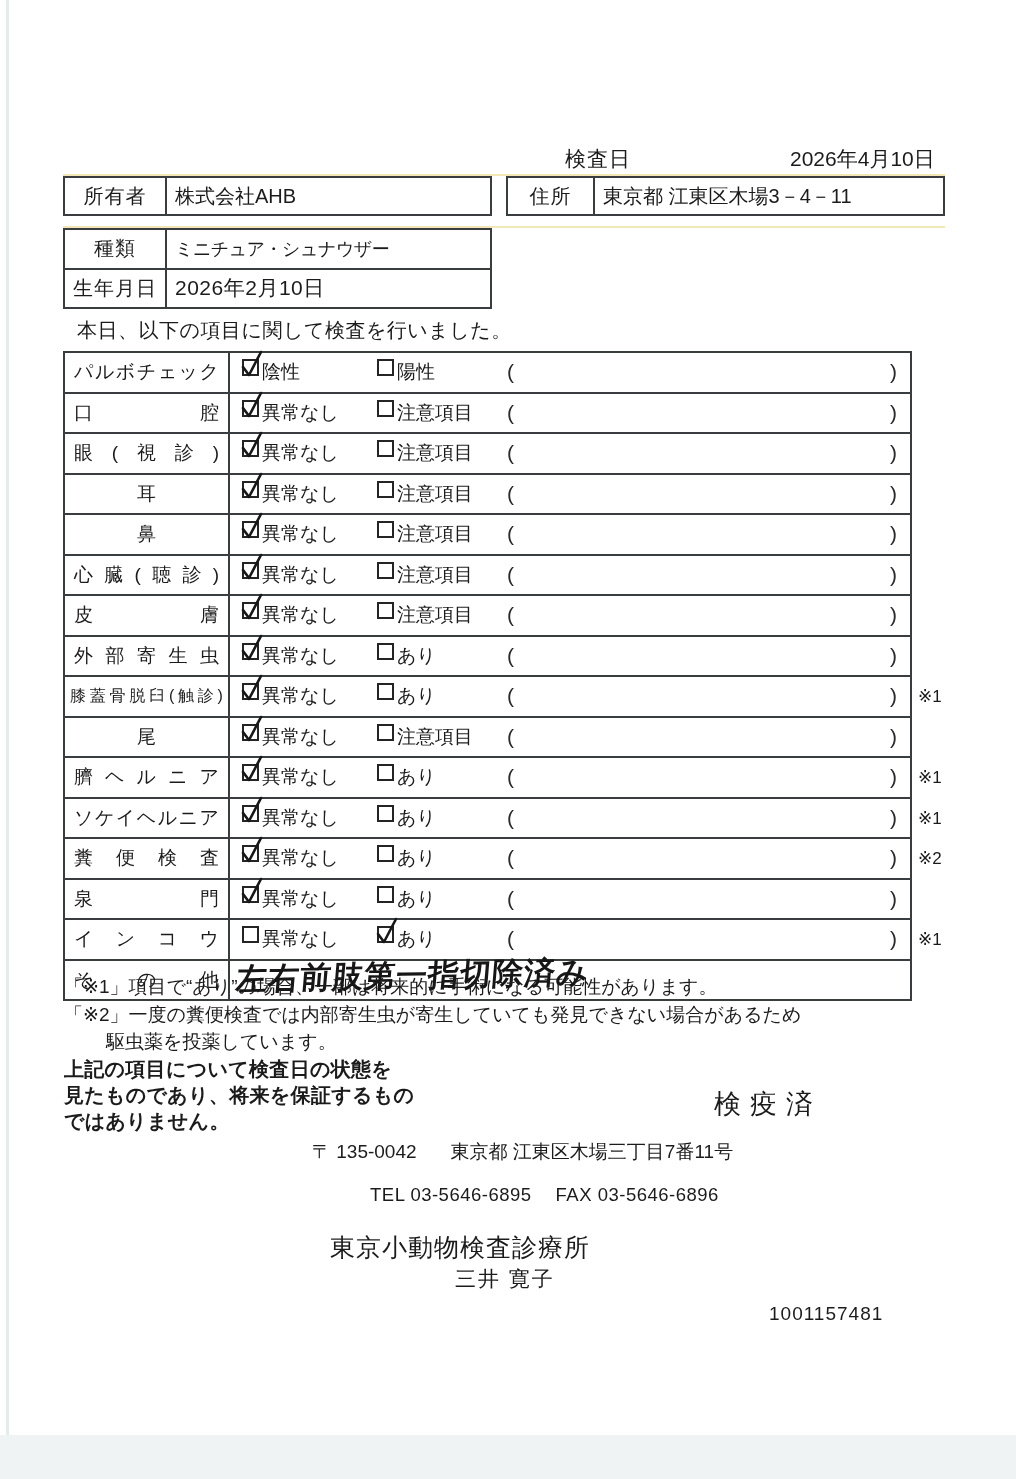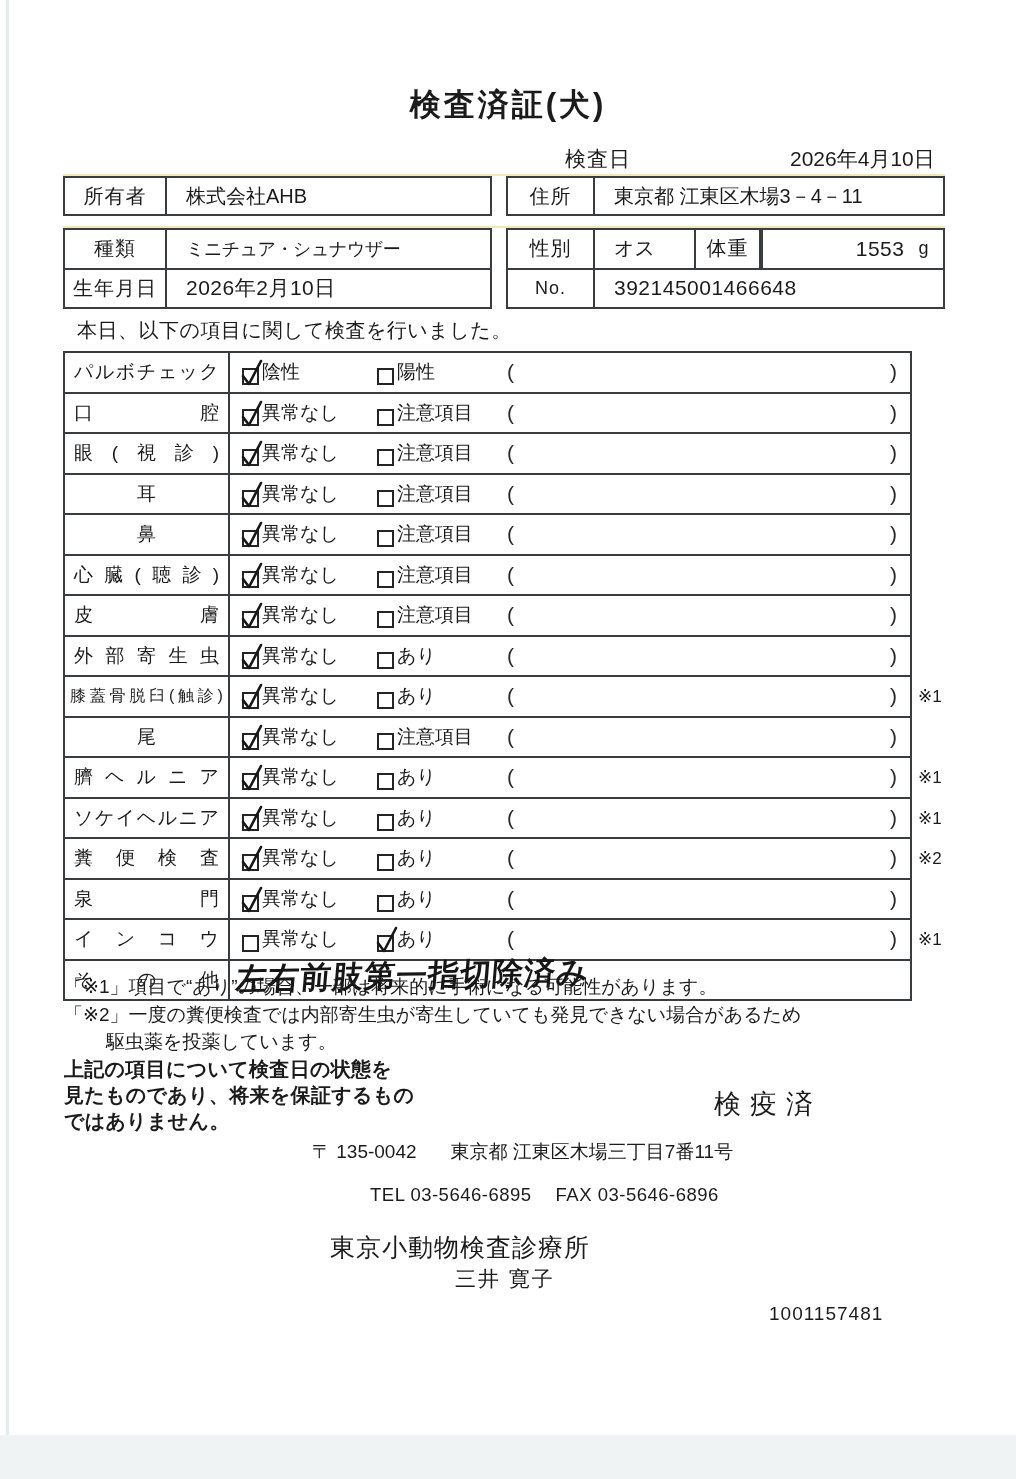--- a/index.html
+++ b/index.html
@@ -37,21 +37,21 @@
   .t2{top:228px;height:81px;}
   .hbox{border:2px solid #3a3d3f;display:flex;flex-direction:column;}
   .hbox-l{width:425px;}
   .hbox-r{flex:1;}
   .hrow{display:flex;flex:1;min-height:0;}
   .hrow + .hrow{border-top:2px solid #3a3d3f;}
   .hcell{display:flex;align-items:center;font-size:20px;}
   .hlabel{justify-content:center;letter-spacing:1px;border-right:2px solid #3a3d3f;flex:none;}
   .w100{width:100px;}
   .w85{width:85px;}
-  .hvalue{padding-left:19px;flex:1;}
+  .hvalue{padding-left:8px;flex:1;}
   .breed{font-size:18px;letter-spacing:-0.5px;}
   .numeric{font-size:21px;letter-spacing:.5px;}
   .weight-cell{justify-content:flex-end;padding-right:14px;gap:14px;}
   .cellline{border-left:2px solid #3a3d3f;}
 
   
   .intro{left:77px;top:317px;font-size:20px;letter-spacing:.5px;}
 
   
   .checklist{left:63px;top:351px;width:849px;}
@@ -61,21 +61,21 @@
   }
   .crow:first-child{margin-top:0;}
   .clabel{
     width:165px;flex:none;border-right:2px solid #3a3d3f;
     display:flex;justify-content:space-between;align-items:center;
     padding:0 9px;font-size:19px;box-sizing:border-box;
   }
   .clabel.single{justify-content:center;}
   .clabel.tight{font-size:16px;padding:0 5px;}
   .ccontent{position:relative;flex:1;font-size:19px;}
-  .opt{position:absolute;top:50%;transform:translateY(-50%);display:flex;align-items:flex-end;white-space:nowrap;}
+  .opt{position:absolute;top:50%;transform:translateY(-50%);display:flex;align-items:flex-start;white-space:nowrap;}
   .opt1{left:12px;}
   .opt2{left:147px;}
   .cbox{
     position:relative;width:13px;height:13px;flex:none;
     border:2px solid #242424;margin-right:3px;top:0px;
   }
   .check-icon{position:absolute;left:-4px;top:-13px;width:24px;height:30px;overflow:visible;pointer-events:none;}
   .paren-open{position:absolute;left:277px;top:50%;transform:translateY(-52%);font-size:21px;color:#2a2a2a;}
   .paren-close{position:absolute;left:660px;top:50%;transform:translateY(-52%);font-size:21px;color:#2a2a2a;}
   .paren-note{
@@ -106,21 +106,20 @@
   .tel-line{left:330px;top:1184px;font-size:18.5px;display:flex;gap:24px;letter-spacing:.5px;white-space:nowrap;margin-left:40px;}
   .clinic{left:330px;top:1231px;font-size:25px;letter-spacing:1px;}
   .vet{left:455px;top:1265px;font-size:21px;letter-spacing:2px;}
   .serial{left:769px;top:1303px;font-size:19px;letter-spacing:1px;}
 </style>
 </head>
 <body>
 
 <div class="page">
 
-  <div class="abs title">検査済証(犬)</div>
 
   <div class="abs exam-date-label">検査日</div>
   <div class="abs exam-date-value">2026年4月10日</div>
 
   <div class="abs htable t1">
     <div class="hbox hbox-l">
       <div class="hrow">
         <div class="hcell hlabel w100">所有者</div>
         <div class="hcell hvalue">株式会社AHB</div>
       </div>
@@ -135,35 +134,20 @@
 
   <div class="abs htable t2">
     <div class="hbox hbox-l">
       <div class="hrow">
         <div class="hcell hlabel w100">種類</div>
         <div class="hcell hvalue breed">ミニチュア・シュナウザー</div>
       </div>
       <div class="hrow">
         <div class="hcell hlabel w100">生年月日</div>
         <div class="hcell hvalue numeric">2026年2月10日</div>
-      </div>
-    </div>
-    <div class="hbox hbox-r">
-      <div class="hrow">
-        <div class="hcell hlabel w85">性別</div>
-        <div class="hcell hvalue" style="width:80px;flex:none;">オス</div>
-        <div class="hcell hlabel w85 cellline" style="width:63px;">体重</div>
-        <div class="hcell weight-cell cellline numeric" style="flex:1;">
-          <span>1553</span>
-          <span style="font-size:18px;">g</span>
-        </div>
-      </div>
-      <div class="hrow">
-        <div class="hcell hlabel w85" style="font-size:18px;">No.</div>
-        <div class="hcell hvalue numeric">392145001466648</div>
       </div>
     </div>
   </div>
 
   <div class="abs intro">本日、以下の項目に関して検査を行いました。</div>
 
   <div class="abs checklist">
     <div class="crow">
       <div class="clabel">
           <span>パ</span>

